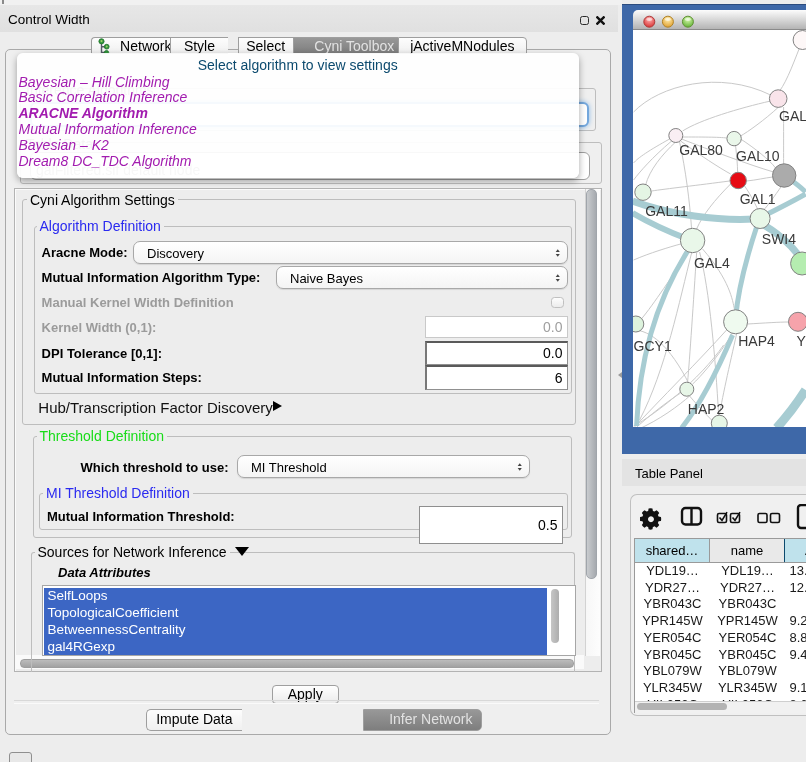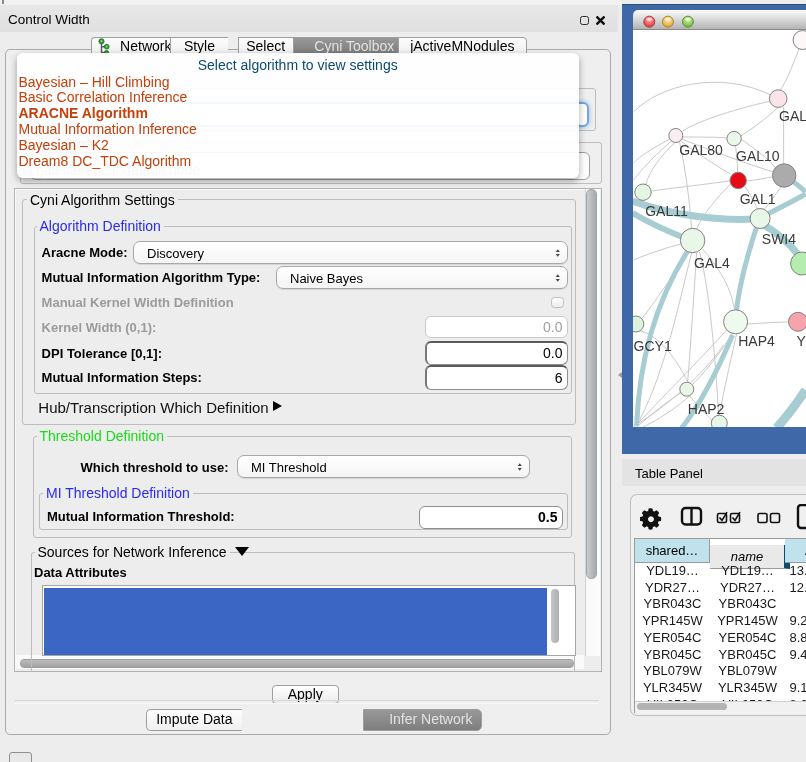--- a/index.html
+++ b/index.html
@@ -9,21 +9,21 @@
   .abs{position:absolute;}
   .lbl{font-size:13px;color:#000;white-space:nowrap;}
   .bold{font-weight:bold;}
   .gray{color:#9b9b9b;}
   .combo{position:absolute;background:linear-gradient(#ffffff,#f4f4f4);
          border:1px solid #a8a8a8;border-radius:7px;
          box-shadow:0 1px 1px rgba(0,0,0,0.10);}
   .combo .ctext{position:absolute;left:13px;top:50%;transform:translateY(-50%);font-size:13px;color:#000;}
   .arrows{position:absolute;right:7px;top:50%;transform:translateY(-50%);width:5.5px;height:11px;}
   .inp{position:absolute;background:#fff;font-size:14px;text-align:right;
-       box-sizing:border-box;border-radius:6px;}
+       box-sizing:border-box;}
   .inp span{position:absolute;right:4px;top:50%;transform:translateY(-50%);}
   .fieldset{position:absolute;border:1px solid #bdbdbd;border-radius:3px;}
   .ftitle{position:absolute;font-size:14px;background:#ededed;
           padding:0 3px;white-space:nowrap;line-height:15px;}
   .tab{position:absolute;top:0;height:100%;box-sizing:border-box;
        font-size:14px;text-align:center;color:#000;
        background:linear-gradient(#fdfdfd,#f0f0f0);
        border-top:1px solid #9e9e9e;border-bottom:1px solid #9e9e9e;
        line-height:17px;}
   .tab.sel{background:linear-gradient(#989898,#7e7e7e);color:#e2e2e2;padding-left:17px;}
@@ -115,69 +115,72 @@
 <div class="abs lbl bold" style="left:41.6px;top:346px;">DPI Tolerance [0,1]:</div>
 <div class="inp" style="left:425px;top:340.5px;width:142.5px;height:24px;border-top:2px solid #5a5a5a;border-left:2px solid #787878;border-right:1px solid #909090;border-bottom:1px solid #909090;">
     <span>0.0</span>
   </div>
 
 <div class="abs lbl bold" style="left:41.6px;top:370px;">Mutual Information Steps:</div>
 <div class="inp" style="left:425px;top:365px;width:142.5px;height:24.5px;border-top:2px solid #5a5a5a;border-left:2px solid #787878;border-right:1px solid #909090;border-bottom:1px solid #909090;">
     <span>6</span>
   </div>
 
-<div class="abs" style="left:38.3px;top:398.5px;font-size:15px;color:#111;">Hub/Transcription Which Definition</div>
+<div class="abs" style="left:38.3px;top:398.5px;font-size:15px;color:#111;">Hub/Transcription Factor Discovery</div>
 <div class="abs" style="left:273.2px;top:401px;width:0;height:0;border-left:9.5px solid #000;border-top:5.5px solid transparent;border-bottom:5.5px solid transparent;"></div>
 
 <div class="fieldset" style="left:33px;top:436px;width:536.5px;height:100px;"></div>
 <div class="abs ftitle" style="left:36.5px;top:429px;color:#18dc18;">Threshold Definition</div>
 
 <div class="abs lbl bold" style="left:80.5px;top:459.5px;">Which threshold to use:</div>
 <div class="combo" style="left:237px;top:455px;width:291px;height:21px;">
   <span class="ctext">MI Threshold</span>
   <svg class="arrows" viewBox="0 0 8 12">
       <path d="M4 0.5 L7 4.5 H1 Z" fill="#444"></path>
       <path d="M4 11.5 L7 7.5 H1 Z" fill="#444"></path>
     </svg>
 </div>
 
 <div class="fieldset" style="left:39px;top:492.5px;width:527px;height:35.5px;"></div>
 <div class="abs ftitle" style="left:43px;top:485.5px;color:#2a2af0;">MI Threshold Definition</div>
 <div class="abs lbl bold" style="left:46.9px;top:509px;">Mutual Information Threshold:</div>
-<div class="inp" style="left:418.5px;top:505.5px;width:144px;height:23px;border:1.5px solid #8f8f8f;font-weight:bold;">
+<div class="inp" style="left:418.5px;top:505.5px;width:144px;height:38px;border:1.5px solid #8f8f8f;">
     <span>0.5</span>
   </div>
 
 <div class="fieldset" style="left:31px;top:551.5px;width:542px;height:119px;border-bottom:none;border-radius:3px 3px 0 0;"></div>
 <div class="abs ftitle" style="left:34.5px;top:544.5px;">Sources for Network Inference</div>
 <div class="abs" style="left:235.4px;top:547px;width:0;height:0;border-top:9px solid #000;border-left:7.5px solid transparent;border-right:7.5px solid transparent;"></div>
-<div class="abs lbl bold" style="left:34px;top:565px;">Data Attributes</div>
+<div class="abs lbl bold" style="left:58px;top:565px;font-style:italic;">Data Attributes</div>
 
 <div class="abs" style="left:41.5px;top:585px;width:534px;height:71px;background:#fff;border:1px solid #a6a6a6;box-sizing:border-box;overflow:hidden;">
   <div style="position:absolute;left:1px;top:1.5px;width:503px;height:75px;background:#3c66c4;"></div>
+  <div style="position:absolute;left:5px;top:0.5px;font-size:13.5px;color:#fff;line-height:17.3px;">
+    SelfLoops<br>TopologicalCoefficient<br>BetweennessCentrality<br>gal4RGexp
+  </div>
   <div style="position:absolute;left:508.5px;top:3px;width:8px;height:54px;background:linear-gradient(90deg,#c6c6c6,#adadad);border-radius:4px;"></div>
 </div>
 
 <div class="abs" style="left:271.5px;top:676.5px;width:65.5px;height:17.5px;border:1px solid #9f9f9f;border-radius:4px;background:linear-gradient(#ffffff,#ebebeb);text-align:center;font-size:14px;line-height:17px;margin-top:8px;">Apply</div>
 
 <div class="abs" style="left:14px;top:699.5px;width:585px;height:2px;border-top:1px solid #d8d8d8;border-bottom:1px solid #fafafa;"></div>
 
 <div class="abs" style="left:145.8px;top:709px;width:321px;height:21.5px;">
   <div class="tab" style="left:0;width:96.1px;border-left:1px solid #9e9e9e;border-radius:5px 0 0 5px;line-height:18px;">Impute Data</div>
   <div class="tab sel" style="left:217px;width:119px;border-left:1px solid #9e9e9e;border-right:1px solid #9e9e9e;border-radius:0 5px 5px 0;line-height:18px;">Infer Network</div>
 </div>
 
 <div class="abs" style="left:617.5px;top:371.5px;width:0;height:0;border-right:4px solid #9a9a9a;border-top:3.5px solid transparent;border-bottom:3.5px solid transparent;"></div>
 
 <div class="abs" style="left:9.3px;top:752px;width:21px;height:12px;border:1.5px solid #8f8f8f;border-radius:3px;background:#e8e8e8;"></div>
 
 <div class="abs" style="left:16.7px;top:52.5px;width:562.7px;height:125px;background:rgba(255,255,255,0.93);
      border-radius:6px;box-shadow:0 3px 7px rgba(0,0,0,0.35);"></div>
 <div class="abs" style="left:16.7px;top:56.5px;width:562px;text-align:center;font-size:14px;color:#0c4a6e;">Select algorithm to view settings</div>
-<div class="abs" style="left:18.5px;top:74.5px;font-size:14px;color:#c2410c;line-height:15.9px;">
+<div class="abs" style="left:18.5px;top:74.5px;font-size:14px;color:#a21caf;line-height:15.9px;font-style:italic;">
   Bayesian – Hill Climbing<br>
   Basic Correlation Inference<br>
   <b>ARACNE Algorithm</b><br>
   Mutual Information Inference<br>
   Bayesian – K2<br>
   Dream8 DC_TDC Algorithm
 </div>
 
 <div class="abs" style="left:622px;top:4px;width:184px;height:449px;background:#3e68a8;border-top:1px solid #2c4c7e;"></div>
 <div class="abs" style="left:633.4px;top:9.5px;width:173px;height:20.5px;border-radius:5px 0 0 0;
@@ -302,21 +305,21 @@
     <rect x="90.5" y="9.5" width="9" height="9" rx="1.5"></rect>
     <path d="M92.5 13.5 l2.5 2.8 L100 8.2"></path>
     <rect x="118" y="9.5" width="9" height="9" rx="1.5"></rect>
     <rect x="130.5" y="9.5" width="9" height="9" rx="1.5"></rect>
     <rect x="158" y="1" width="16" height="23" rx="3" stroke-width="2.4"></rect>
   </g>
 </svg>
 
 <div class="abs" style="left:634px;top:538px;width:172px;height:174px;background:#fff;border-top:1px solid #9a9a9a;border-left:1px solid #9a9a9a;overflow:hidden;">
   <div style="position:absolute;left:0;top:0;width:74px;height:23px;background:#bfe2ec;border-right:1px solid #9a9a9a;border-bottom:1px solid #9a9a9a;text-align:center;font-size:13px;line-height:23px;">shared…</div>
-  <div style="position:absolute;left:75px;top:6px;width:74px;height:23px;background:#e9e9e9;border-right:6px solid #0c4a6e;border-bottom:1px solid #9a9a9a;text-align:center;font-size:13px;line-height:23px;font-style:italic;">name</div>
+  <div style="position:absolute;left:75px;top:0;width:74px;height:23px;background:#e9e9e9;border-right:6px solid #0c4a6e;border-bottom:1px solid #9a9a9a;text-align:center;font-size:13px;line-height:23px;">name</div>
   <div style="position:absolute;left:150px;top:0;width:60px;height:23px;background:#bfe2ec;border-bottom:1px solid #9a9a9a;font-size:13px;line-height:23px;"><span style="margin-left:20px;">Av</span></div>
   <div style="position:absolute;left:0;top:24px;width:75px;text-align:center;font-size:13px;line-height:16.7px;color:#1a1a1a;">
     YDL19…<br>YDR27…<br>YBR043C<br>YPR145W<br>YER054C<br>YBR045C<br>YBL079W<br>YLR345W<br>YIL052C
   </div>
   <div style="position:absolute;left:75px;top:24px;width:75px;text-align:center;font-size:13px;line-height:16.7px;color:#1a1a1a;">
     YDL19…<br>YDR27…<br>YBR043C<br>YPR145W<br>YER054C<br>YBR045C<br>YBL079W<br>YLR345W<br>YIL052C
   </div>
   <div style="position:absolute;left:154.5px;top:24px;font-size:13px;line-height:16.7px;color:#1a1a1a;">
     13.4<br>12.1<br>&nbsp;<br>9.21<br>8.87<br>9.45<br>&nbsp;<br>9.11<br>8.6
   </div>

